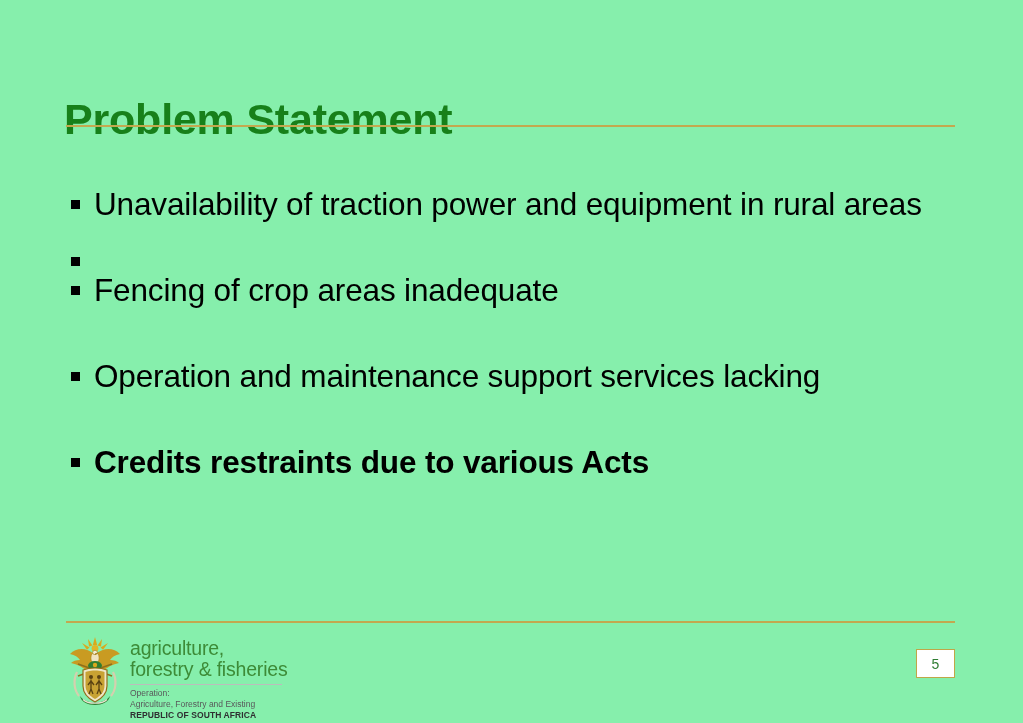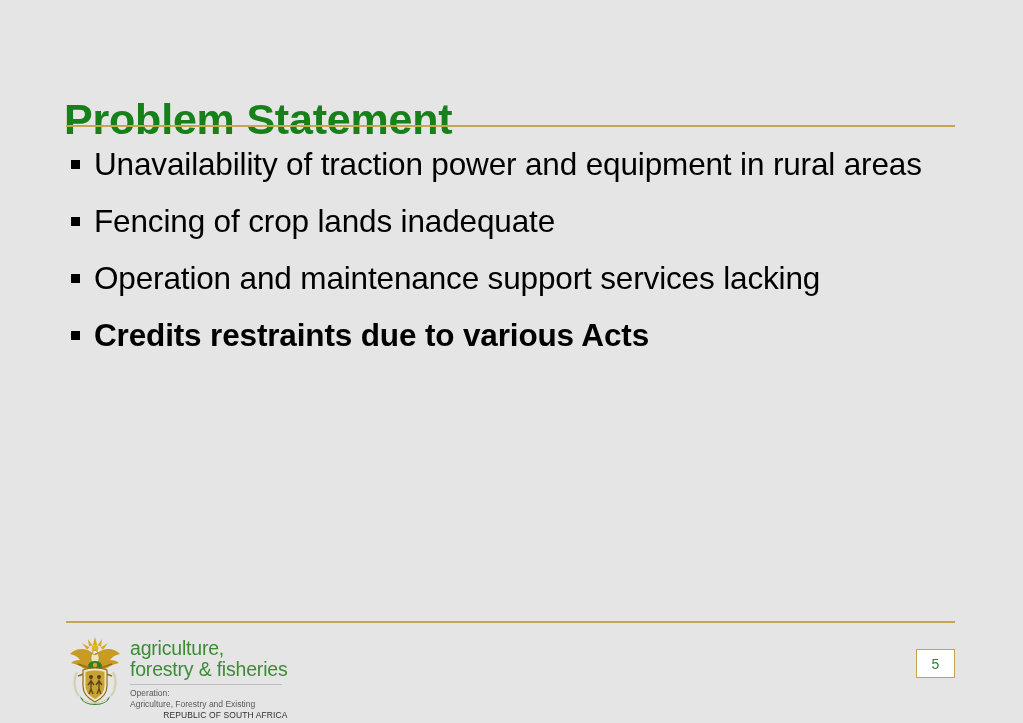--- a/index.html
+++ b/index.html
@@ -8,21 +8,21 @@
     background: #ffffff;
   }
   body {
     font-family: "Liberation Sans", sans-serif;
     -webkit-font-smoothing: antialiased;
   }
   .slide {
     position: relative;
     width: 1023px;
     height: 723px;
-    background: #e5e5e5;
+    background: #86efac;
     overflow: hidden;
   }
 
   
   .slide-title {
     position: absolute;
     left: 64px;
     top: 64px;
     width: 890px;
     font-size: 43px;
@@ -67,20 +67,21 @@
   .bullet-marker {
     position: absolute;
     left: 5px;
     top: 19px;
     width: 9px;
     height: 9px;
     background: #000000;
   }
   .bullet-text {
     display: block;
+    margin-top: 40px;
   }
   .w1 { max-width: 878px; }
   .w2 { max-width: 800px; }
   .w3 { max-width: 870px; }
 
   
   .footer-rule {
     position: absolute;
     left: 66px;
     top: 621px;
@@ -121,23 +122,22 @@
     margin: 4px 0 3px 0;
   }
   .logo-dept {
     color: #58585a;
     font-size: 8.5px;
     line-height: 11px;
     letter-spacing: 0px;
   }
   .logo-dept .dept-country {
     color: #2f2f31;
-    font-weight: normal;
+    font-weight: bold;
     letter-spacing: 0.1px;
-    text-align: right;
   }
 
   
   .slide-number-box {
     position: absolute;
     left: 916px;
     top: 649px;
     width: 37px;
     height: 27px;
     border: 1.5px solid #c0a648;
@@ -164,21 +164,21 @@
   <ul class="body-list">
     <li class="bullet-item">
       <span class="bullet-marker"></span>
       <span class="bullet-text w1">Unavailability of traction power and equipment in rural areas</span>
     </li>
     <li class="bullet-item">
       <span class="bullet-marker"></span>
     </li>
     <li class="bullet-item">
       <span class="bullet-marker"></span>
-      <span class="bullet-text w3">Fencing of crop lands inadequate</span>
+      <span class="bullet-text w3">Fencing of crop areas inadequate</span>
     </li>
     <li class="bullet-item">
       <span class="bullet-marker"></span>
       <span class="bullet-text w2">Operation and maintenance support services lacking</span>
     </li>
     <li class="bullet-item">
       <span class="bullet-marker"></span>
       <span class="bullet-text w3">Credits restraints due to various Acts</span>
     </li>
   </ul>

